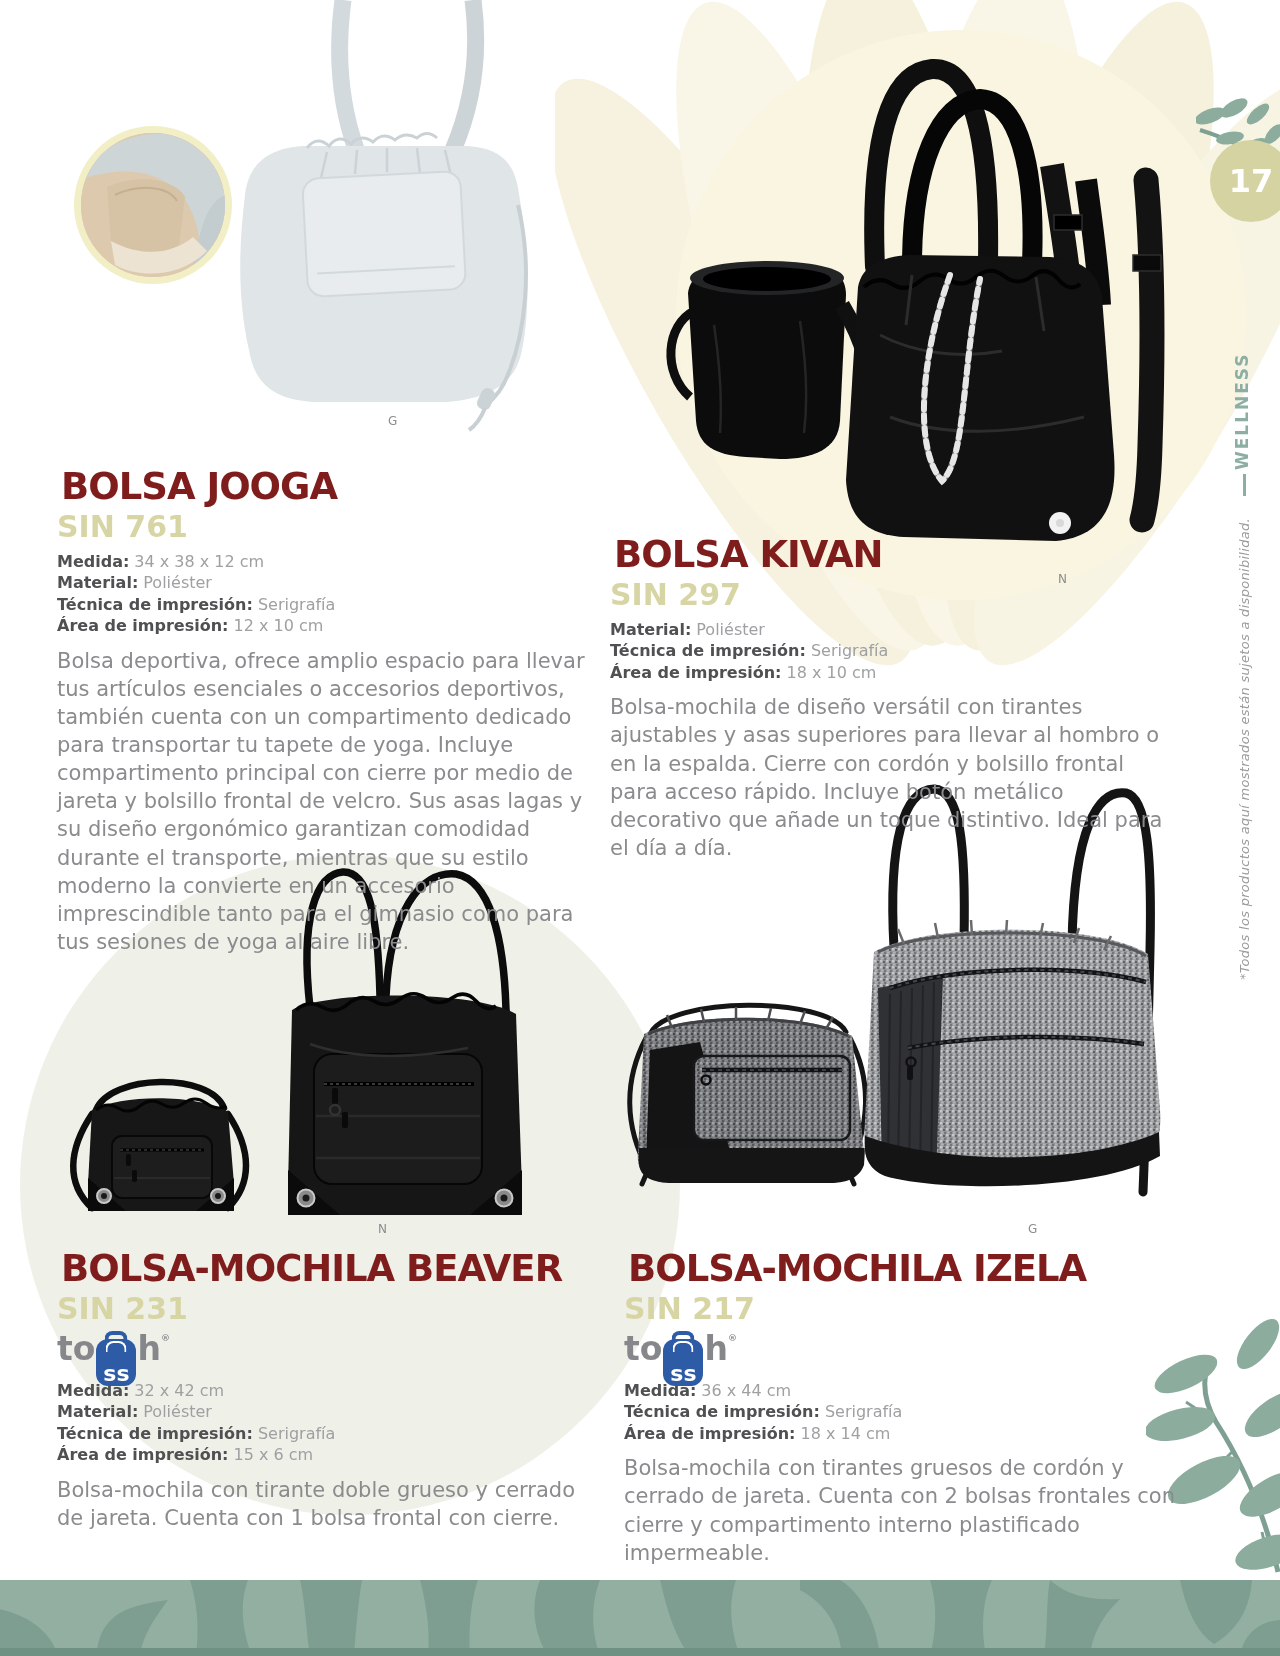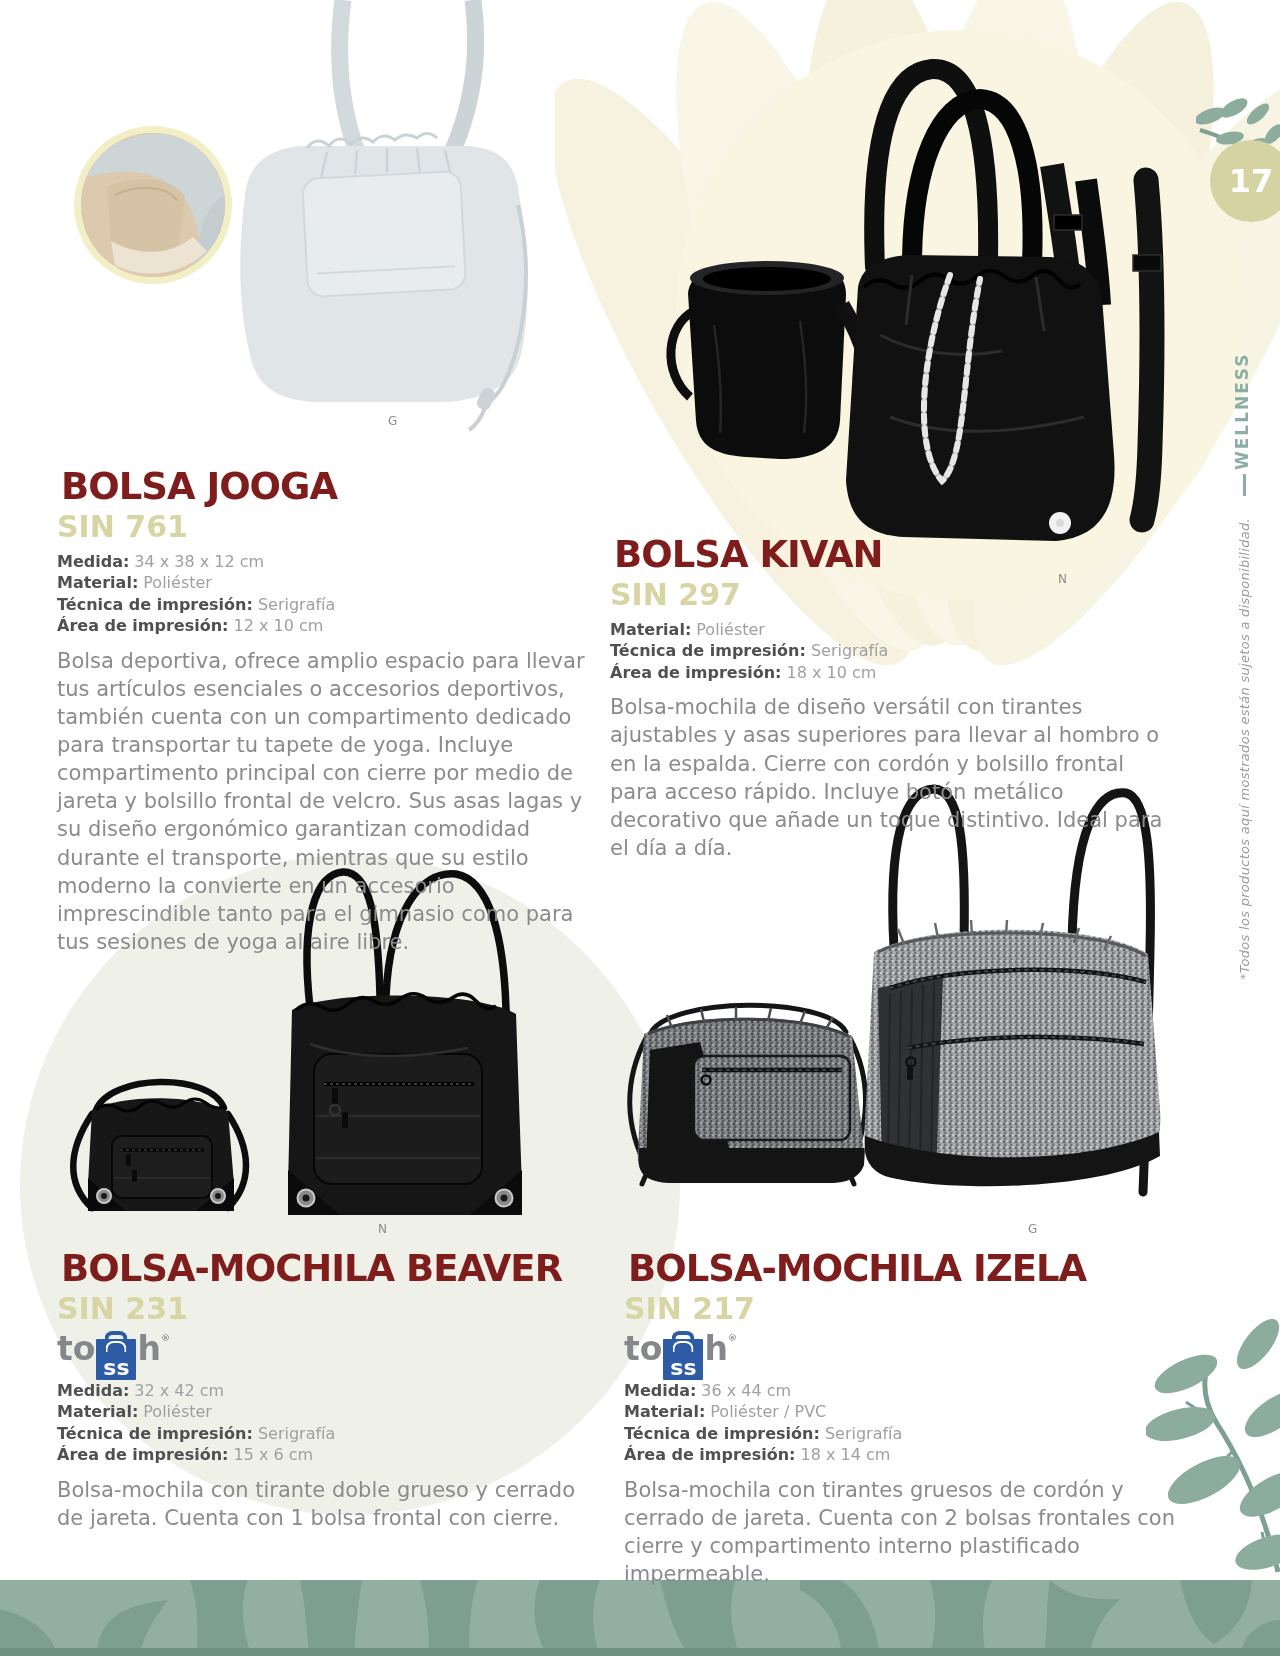--- a/index.html
+++ b/index.html
@@ -20,22 +20,22 @@
     letter-spacing:0px;color:#d8d5a4;
   }
   .specs{margin-top:8px;font-size:16px;line-height:1.34;color:#9fa0a2;}
   .specs .row{white-space:nowrap;}
   .specs .sl{font-weight:bold;color:#4f5052;margin-right:5px;}
   .desc{margin:10px 0 0 0;font-size:21px;line-height:1.34;color:#8a8b8d;}
   .variant{position:absolute;z-index:5;font-size:12px;color:#8b8c8e;}
   
   .tossh{display:flex;align-items:flex-start;margin-top:7px;height:40px;
          font-weight:bold;color:#85878a;font-size:33px;line-height:1;}
-  .tossh .case{position:relative;width:40px;height:41px;background:#2d5ba6;
-    border-radius:1px;margin:7px 1px 0 1px;display:flex;align-items:flex-end;justify-content:center;}
+  .tossh .case{position:relative;width:40px;height:47px;background:#2d5ba6;
+    border-radius:12px;margin:7px 1px 0 1px;display:flex;align-items:flex-end;justify-content:center;}
   .tossh .case::before{content:"";position:absolute;top:-8px;left:50%;transform:translateX(-50%);
     width:15px;height:9px;border:4px solid #2d5ba6;border-bottom:none;border-radius:8px 8px 0 0;}
   .tossh .case::after{content:"";position:absolute;top:2px;left:50%;transform:translateX(-50%);
     width:17px;height:9px;border:2.5px solid #fff;border-bottom:none;border-radius:8px 8px 0 0;}
   .tossh .ss{color:#ffffff;font-size:22px;line-height:1;margin-bottom:1px;letter-spacing:0;}
   .tossh .reg{font-size:9px;margin-top:2px;}
   
   .badge{position:absolute;left:1210px;top:140px;width:82px;height:82px;border-radius:50%;
     background:#d5d3a2;color:#fff;display:flex;align-items:center;justify-content:center;
     font-size:32px;font-weight:bold;z-index:4;}
@@ -290,21 +290,20 @@
     <div class="tossh">
       <span>to</span>
         <span class="case">
           <span class="ss">ss</span>
         </span>
         <span>h</span>
         <span class="reg">®</span>
     </div>
     <div class="specs">
       <div class="row"><span class="sl">Medida:</span><span>36 x 44 cm</span></div>
-      <div class="row"><span class="sl">Material:</span><span>Poliéster / PVC</span></div>
       <div class="row"><span class="sl">Técnica de impresión:</span><span>Serigrafía</span></div>
       <div class="row"><span class="sl">Área de impresión:</span><span>18 x 14 cm</span></div>
     </div>
     <p class="desc">Bolsa-mochila con tirantes gruesos de cordón y cerrado de jareta. Cuenta con 2 bolsas frontales con cierre y compartimento interno plastificado impermeable.</p>
   </section>
 
   <svg class="abs" style="left:1146px;top:1282px;z-index:1" width="134" height="292" viewBox="0 0 134 292">
     <path d="M132,290 C118,230 96,180 70,140 C58,120 56,100 62,80" stroke="#7ea092" stroke-width="5" fill="none"></path>
     <path d="M70,140 L40,120 M86,170 L60,196 M104,214 L126,208 M116,250 L120,268" stroke="#7ea092" stroke-width="3" fill="none"></path>
     <ellipse cx="40" cy="92" rx="34" ry="14" fill="#8cac9e" transform="rotate(-25 40 92)"></ellipse>

